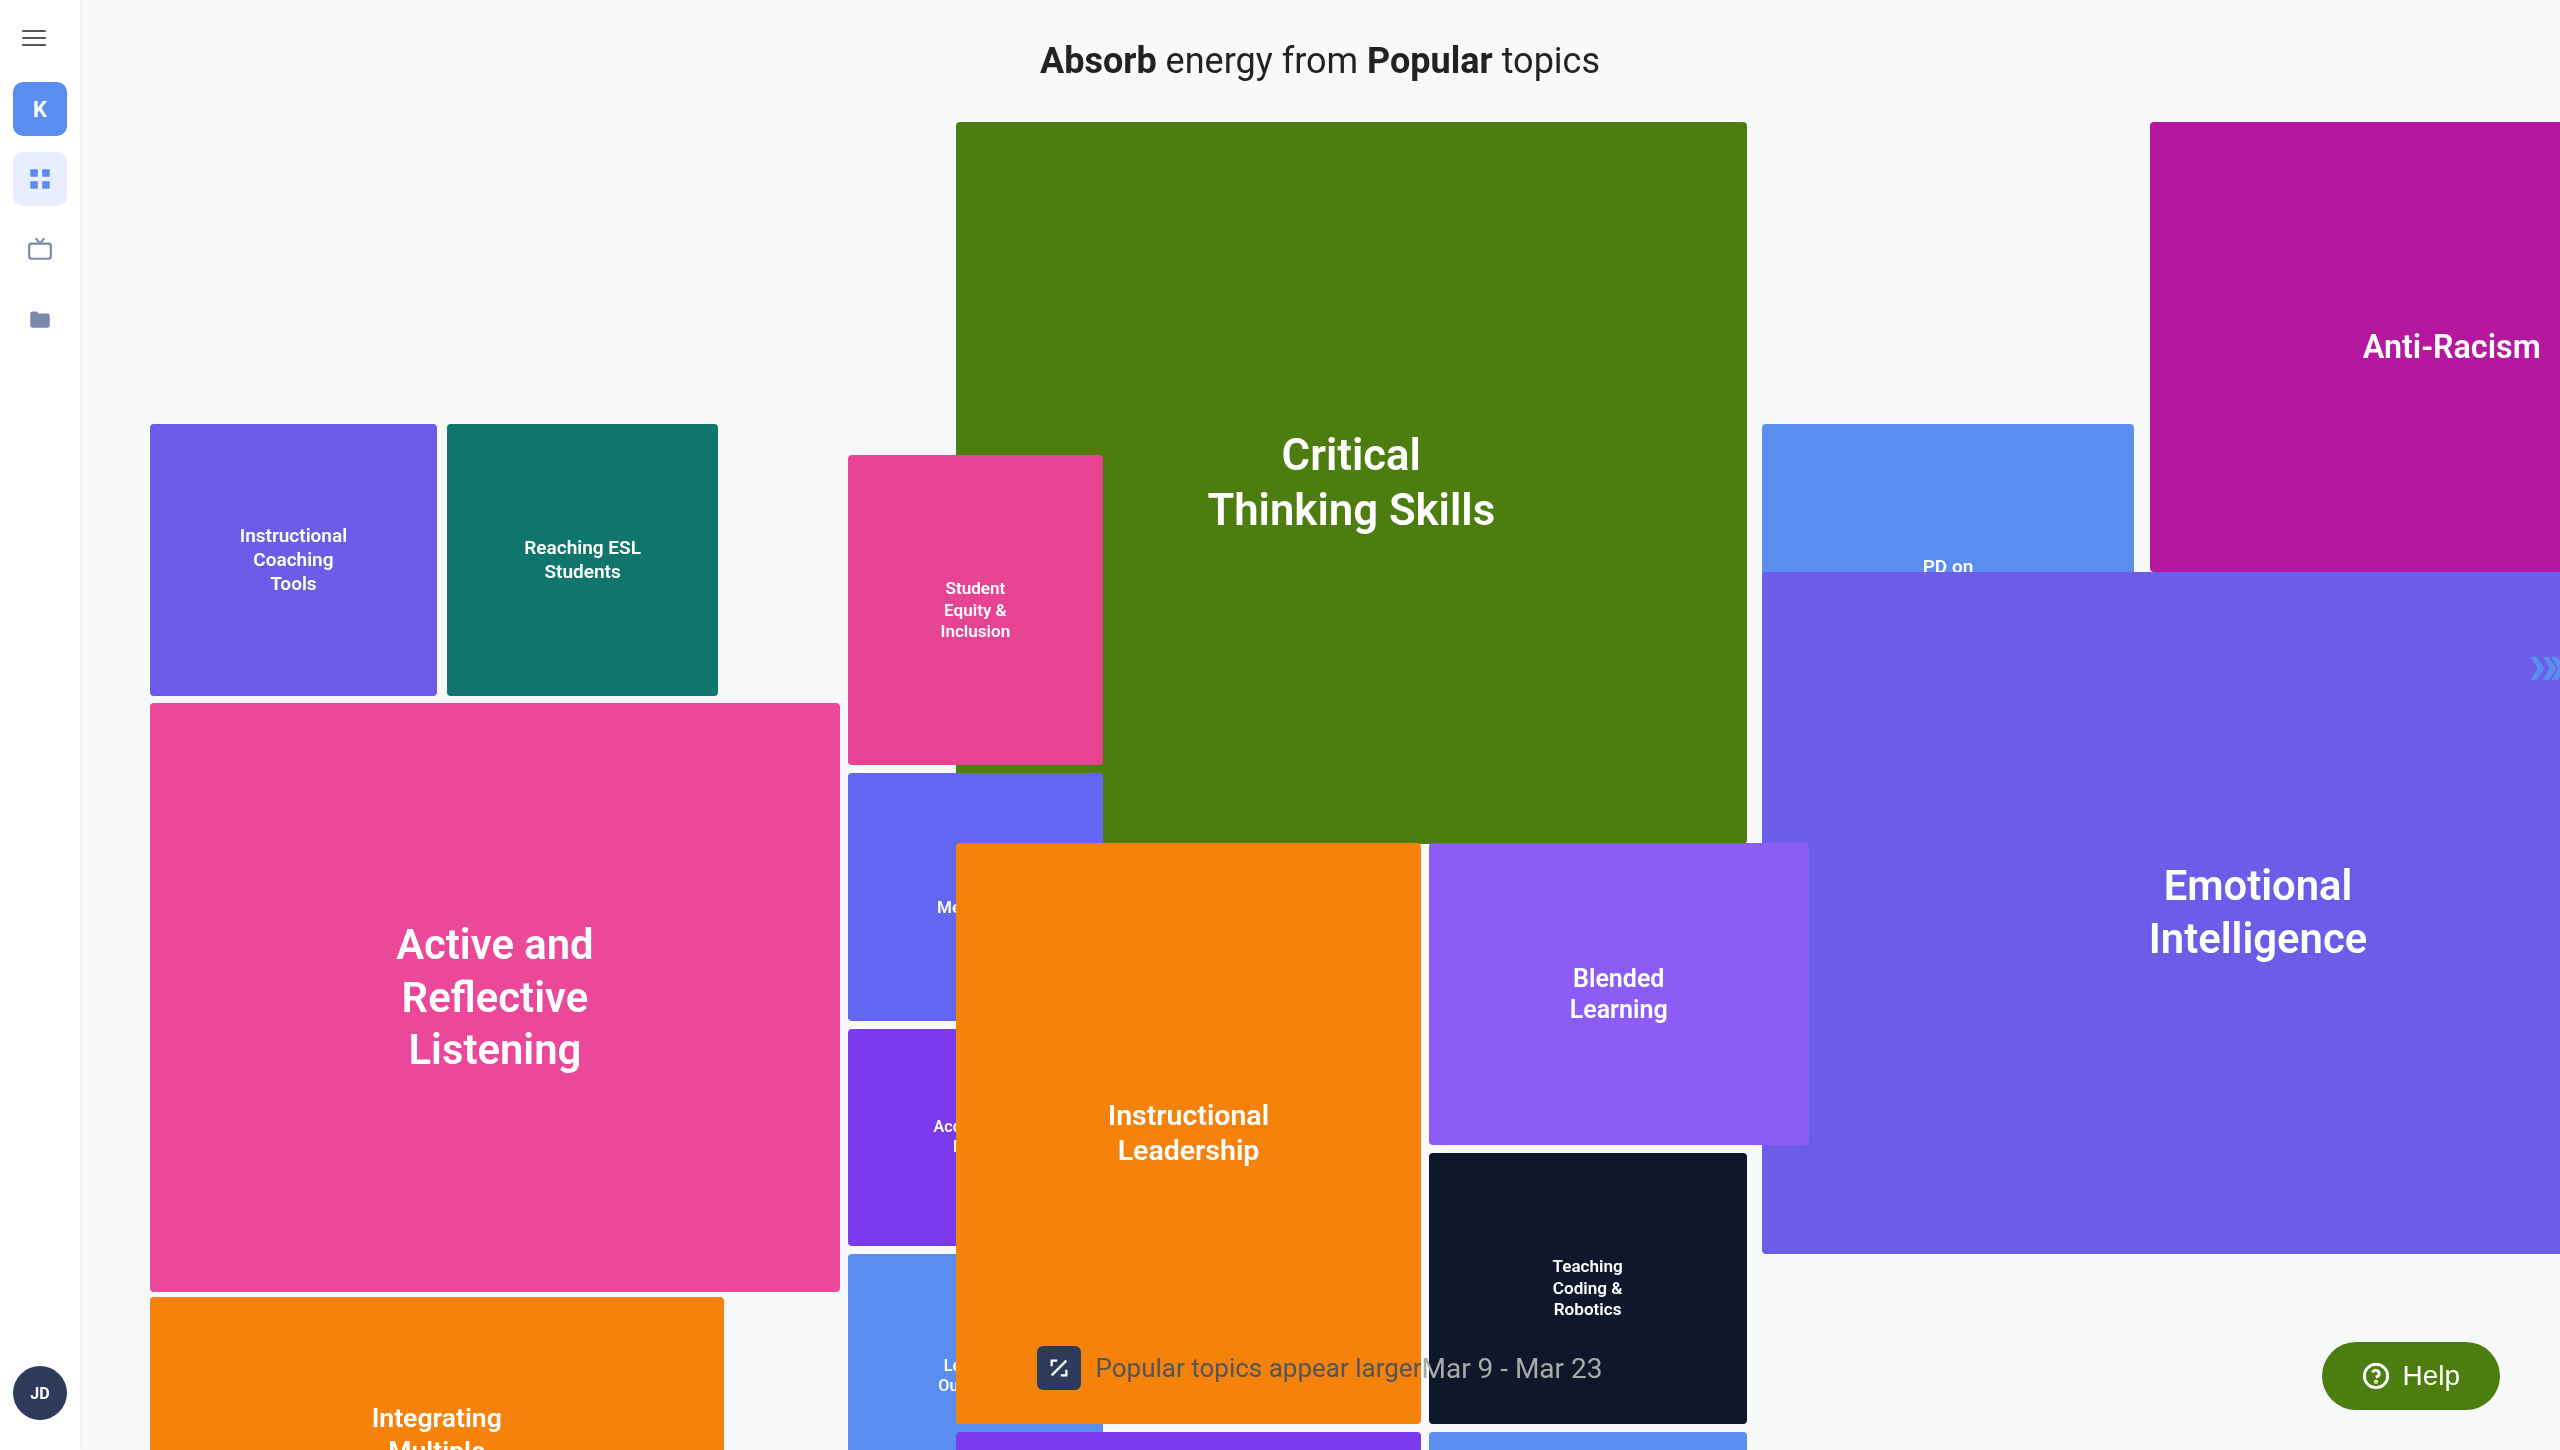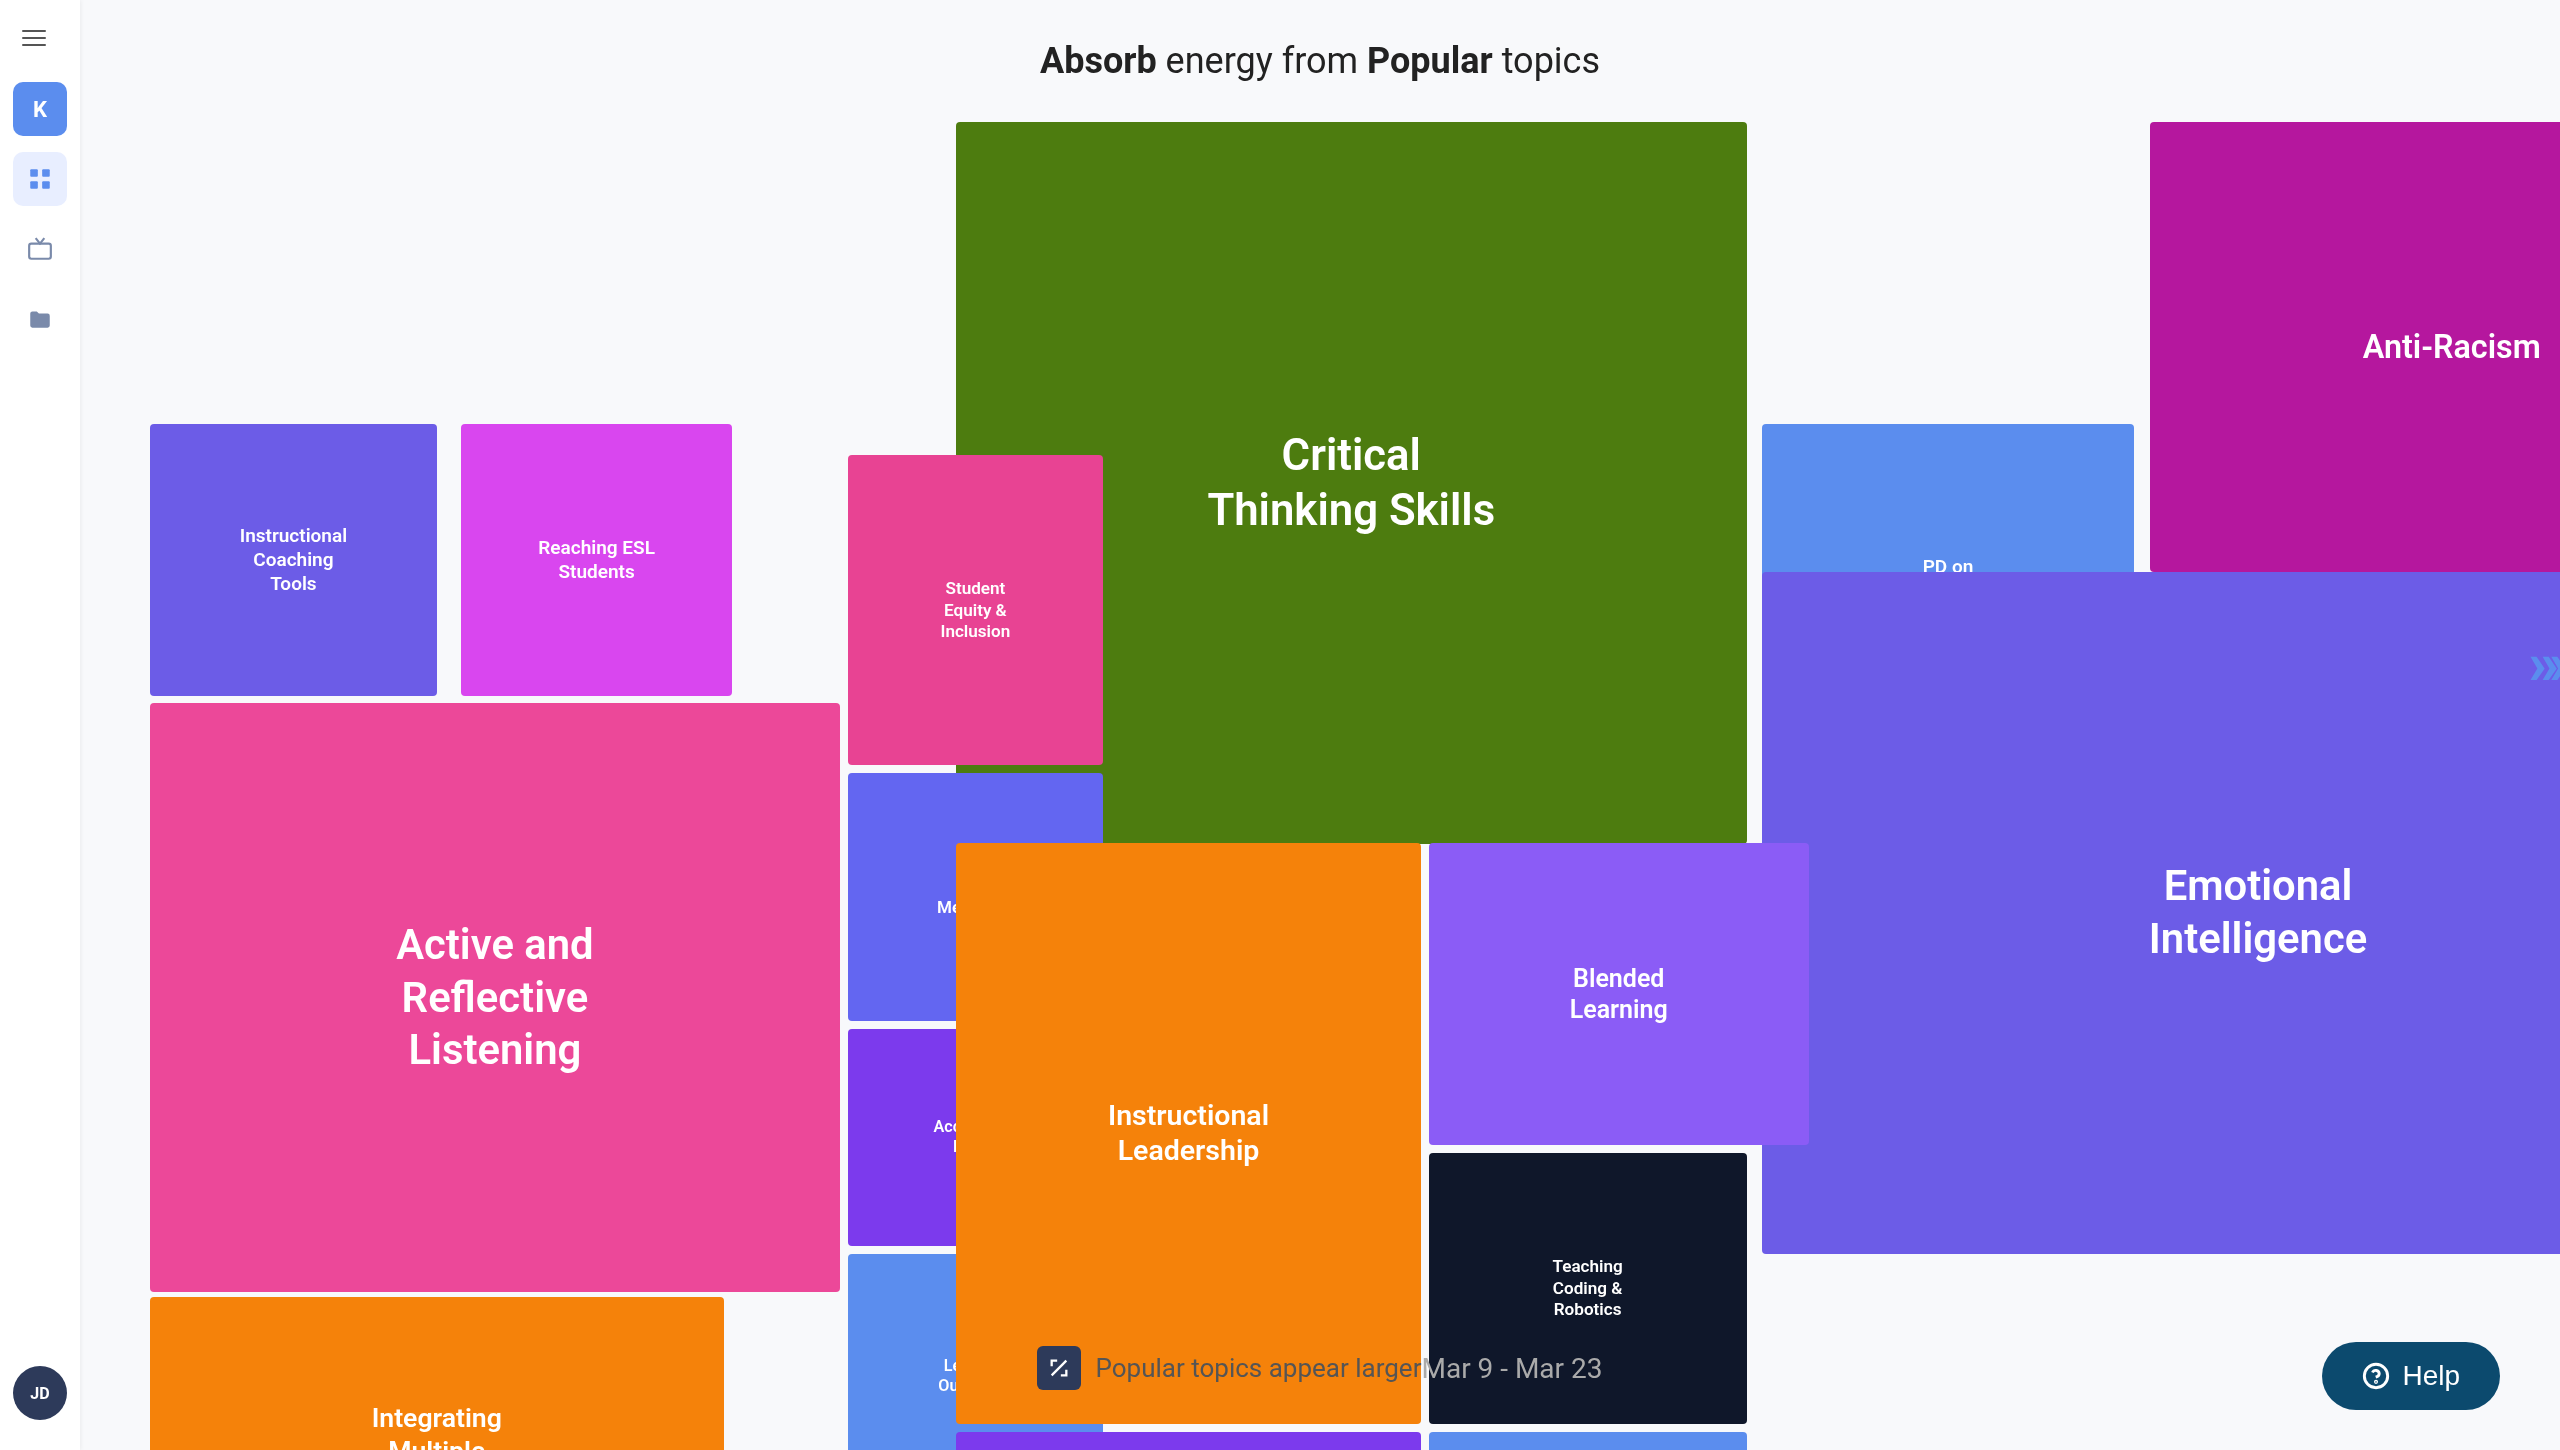--- a/index.html
+++ b/index.html
@@ -148,21 +148,21 @@
       font-size: 60px;
       font-weight: 900;
       cursor: pointer;
       letter-spacing: -10px;
     }
 
     
     .help-btn {
       position: fixed;
       bottom: 40px; right: 60px;
-      background: #0c4a6e;
+      background: #4d7c0f;
       color: #fff;
       border: none;
       border-radius: 50px;
       padding: 18px 40px;
       font-size: 28px;
       cursor: pointer;
       display: flex; align-items: center; gap: 12px;
     }
   </style>
 </head>
@@ -208,21 +208,21 @@
 Thinking Skills</span>
       </div>
       <div class="tile" style="left: 1999.5px; top: 0px; width: 604.5px; height: 449.5px; background-color: rgb(181, 23, 158); font-size: 32.3px;">
         <span style="white-space: pre-line;">Anti-Racism</span>
       </div>
       <div class="tile" style="left: 0px; top: 302.25px; width: 286.75px; height: 271.25px; background-color: rgb(108, 92, 231); font-size: 19px;">
         <span style="white-space: pre-line;">Instructional
 Coaching
 Tools</span>
       </div>
-      <div class="tile" style="left: 311px; top: 302.25px; width: 271.25px; height: 271.25px; background-color: #d946ef; font-size: 19px;">
+      <div class="tile" style="left: 297px; top: 302.25px; width: 271.25px; height: 271.25px; background-color: #0f766e; font-size: 19px;">
         <span style="white-space: pre-line;">Reaching ESL
 Students</span>
       </div>
       <div class="tile" style="left: 1612px; top: 302.25px; width: 372px; height: 333.25px; background-color: rgb(91, 141, 238); font-size: 19px;">
         <span style="white-space: pre-line;">PD on
 Classroom
 Technologies</span>
       </div>
       <div class="tile" style="left: 1612px; top: 449.5px; width: 992px; height: 682px; background-color: rgb(108, 92, 231); font-size: 41.8px;">
         <span style="white-space: pre-line;">Emotional

